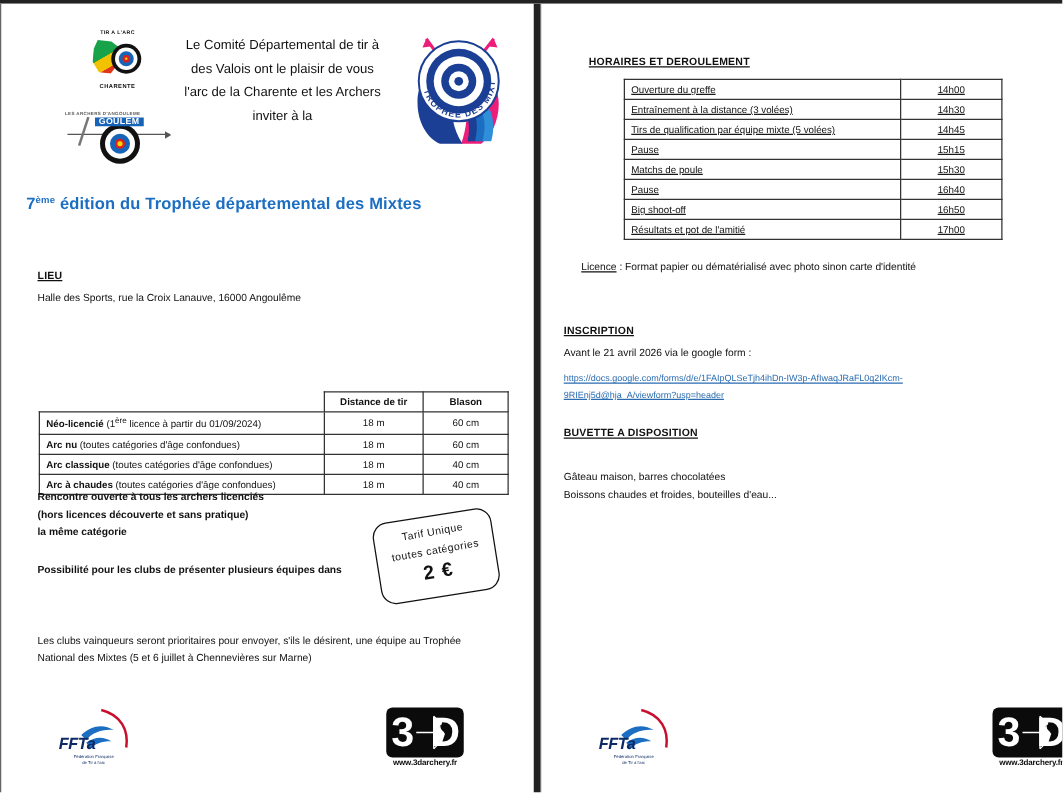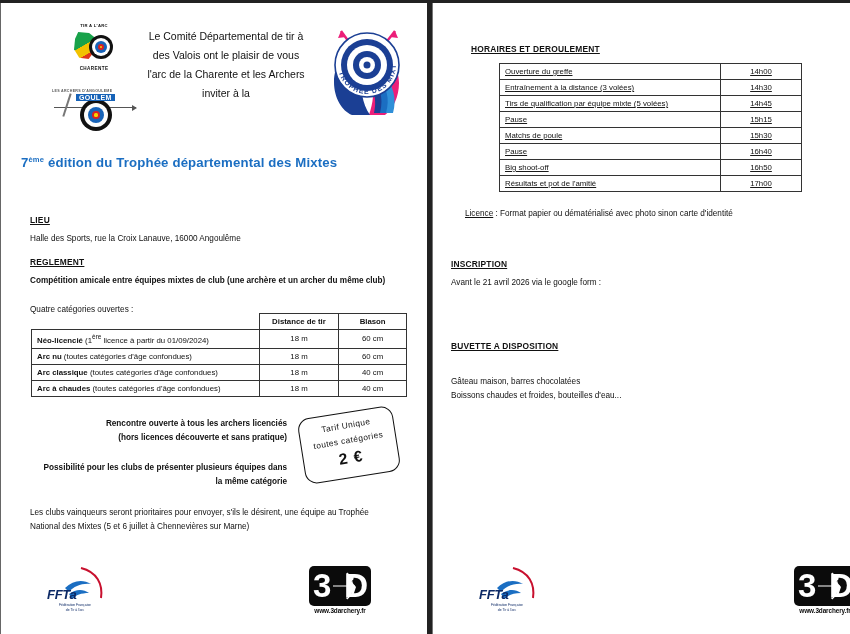--- a/index.html
+++ b/index.html
@@ -402,25 +402,20 @@
         <div>
           <span>7</span><sup>ème</sup><span> édition du Trophée départemental des Mixtes</span>
         </div>
       </div>
 
       <div class="blk" style="top:212px">
         <div class="sec-head">LIEU</div>
         <div class="body-line" style="margin-top:7px">Halle des Sports, rue la Croix Lanauve, 16000 Angoulême</div>
       </div>
 
-      <div class="blk" style="top:254px">
-        <div class="sec-head">REGLEMENT</div>
-        <div class="body-line body-bold" style="margin-top:7px">Compétition amicale entre équipes mixtes de club (une archère et un archer du même club)</div>
-        <div class="body-line" style="margin-top:15px">Quatre catégories ouvertes :</div>
-      </div>
 
       <div class="blk" style="top:310px; left:30px;">
         <table class="doc-table">
           <thead>
             <tr>
               <th class="blank-cell" style="width:238px"></th>
               <th style="width:78px">Distance de tir</th>
               <th style="width:76px">Blason</th>
             </tr>
           </thead>
@@ -442,25 +437,25 @@
             </tr>
             <tr>
               <td><span class="cat-name">Arc à chaudes</span><span class="cat-note"> (</span><span class="cat-note">toutes catégories d'âge confondues)</span></td>
               <td class="ctr">18 m</td>
               <td class="ctr">40 cm</td>
             </tr>
           </tbody>
         </table>
       </div>
 
-      <div class="blk" style="top:414px; right:140px;text-align:right;">
+      <div class="blk" style="top:388px; right:140px;">
         <div class="body-line body-bold">Rencontre ouverte à tous les archers licenciés</div>
         <div class="body-line body-bold">(hors licences découverte et sans pratique)</div>
+        <div class="body-line body-bold">la même catégorie</div>
         <div class="body-line body-bold" style="margin-top:16px">Possibilité pour les clubs de présenter plusieurs équipes dans</div>
-        <div class="body-line body-bold">la même catégorie</div>
       </div>
 
       <div class="blk" style="top:503px; right:22px;">
         <div class="body-line">Les clubs vainqueurs seront prioritaires pour envoyer, s'ils le désirent, une équipe au Trophée</div>
         <div class="body-line">National des Mixtes (5 et 6 juillet à Chennevières sur Marne)</div>
       </div>
 
       <div class="price-badge">
         <div class="pb-l1">Tarif Unique</div>
         <div class="pb-l2">toutes catégories</div>
@@ -548,20 +543,24 @@
         </table>
       </div>
 
       <div class="blk" style="top:204px; left:0;margin-left:32px;">
         <div class="body-line"><span class="u">Licence</span><span> : Format papier ou dématérialisé avec photo sinon carte d'identité</span></div>
       </div>
 
       <div class="blk" style="top:256px; left:18px;">
         <div class="sec-head">INSCRIPTION</div>
         <div class="body-line" style="margin-top:7px">Avant le 21 avril 2026 via le google form :</div>
+        <div style="margin-top:7px">
+          <a class="form-link" href="#">https://docs.google.com/forms/d/e/1FAIpQLSeTjh4ihDn-IW3p-AfIwaqJRaFL0q2IKcm-</a>
+          <a class="form-link" href="#">9RIEnj5d@hja_A/viewform?usp=header</a>
+        </div>
       </div>
 
       <div class="blk" style="top:338px; left:18px;">
         <div class="sec-head">BUVETTE A DISPOSITION</div>
         <div class="body-line" style="margin-top:24px">Gâteau maison, barres chocolatées</div>
         <div class="body-line">Boissons chaudes et froides, bouteilles d'eau...</div>
       </div>
 
       <div class="footer">
         <div class="ffta">

